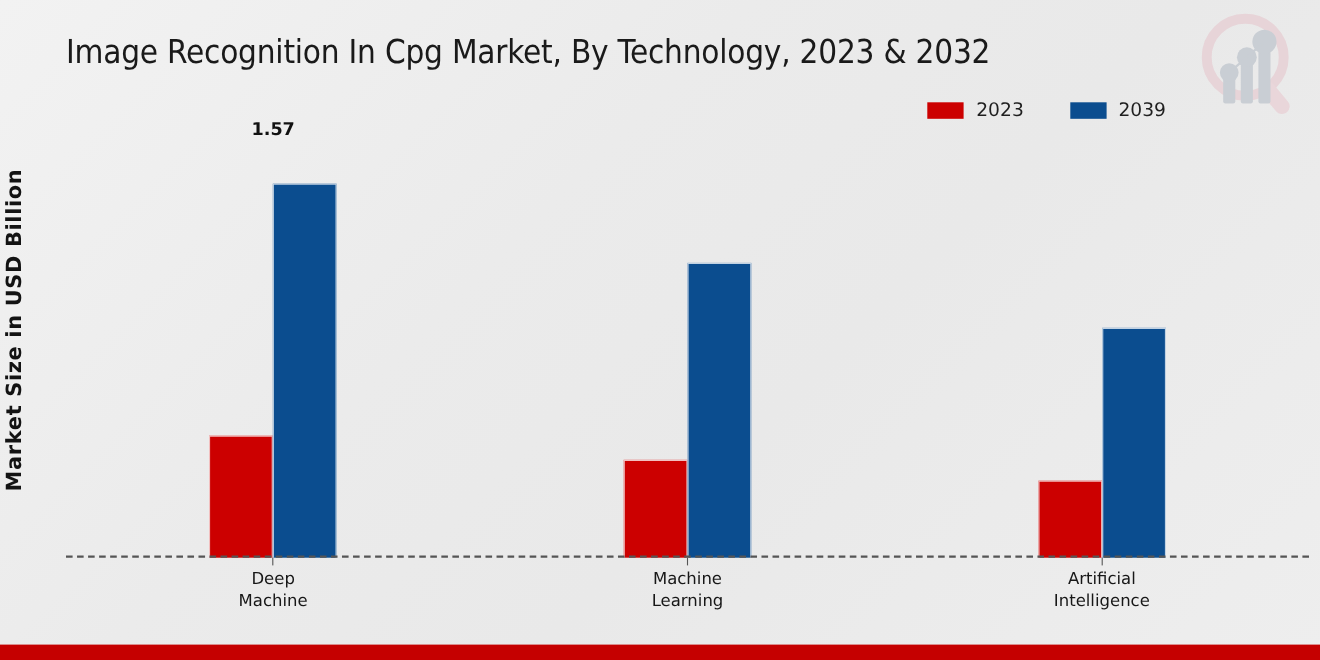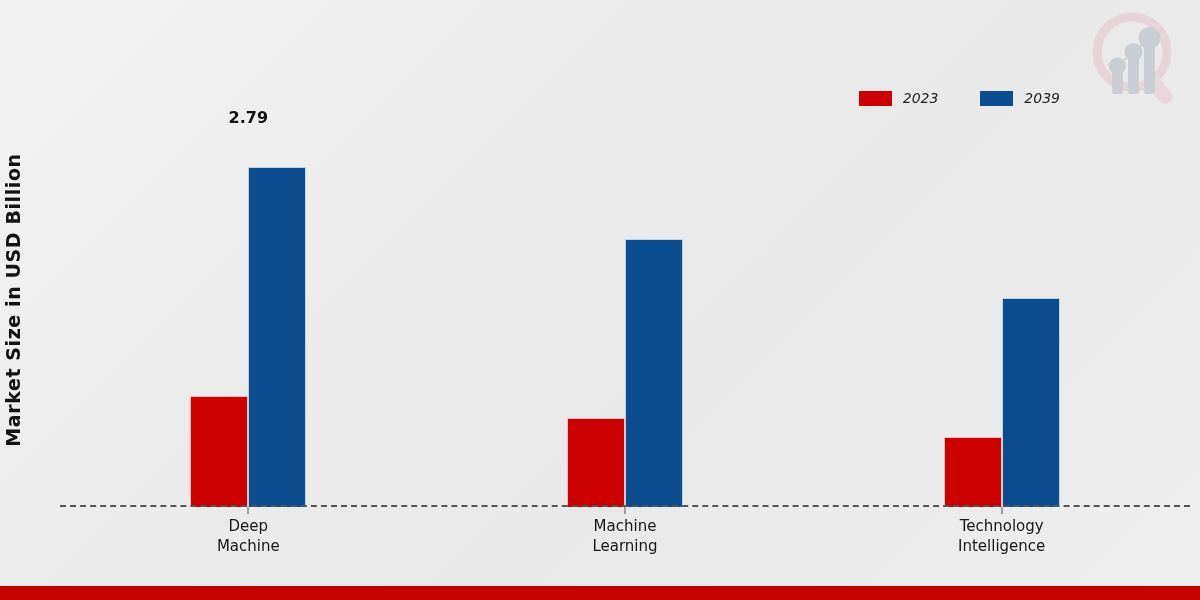--- a/index.html
+++ b/index.html
@@ -60,23 +60,22 @@
     display: flex;
     align-items: center;
     gap: 11px;
   }
   .legend-swatch {
     width: 33px;
     height: 15px;
     display: block;
   }
   .legend-label {
-    font-size: 14px;
+    font-size: 17px;
     color: #1f1f1f;
-    font-style: italic;
   }
 
   
   .y-axis-title {
     position: absolute;
     left: 2px;
     top: 50%;
     transform: translateY(-50%) rotate(180deg);
     writing-mode: vertical-rl;
     font-size: 19px;
@@ -200,20 +199,21 @@
         <circle cx="37.5" cy="62" r="8.5"></circle>
         <circle cx="53.5" cy="48" r="9"></circle>
         <circle cx="69.5" cy="34" r="11"></circle>
       </g>
       <g stroke="#c9ced4" stroke-width="2" fill="none">
         <path d="M37.5 62 L53.5 48 L69.5 34"></path>
       </g>
     </svg>
   </div>
 
+  <div class="chart-title">Image Recognition In Cpg Market, By Technology, 2023 &amp; 2032</div>
 
   <div class="legend">
     <div class="legend-item">
       <span class="legend-swatch" style="background:#cc0000;"></span>
       <span class="legend-label">2023</span>
     </div>
     <div class="legend-item">
       <span class="legend-swatch" style="background:#0b4d8f;"></span>
       <span class="legend-label">2039</span>
     </div>
@@ -221,21 +221,21 @@
 
   <div class="y-axis-title">Market Size in USD Billion</div>
 
   <div class="plot-area">
 
     <div class="groups">
 
       <div class="bar-group">
         <div class="bars">
           <span class="bar" style="background: rgb(204, 0, 0); height: 29.3458%;">
-            <span class="bar-value">2.79</span>
+            <span class="bar-value">1.57</span>
           </span>
           <span class="bar" style="background: rgb(11, 77, 143); height: 90.0935%;"></span>
         </div>
         <span class="tick"></span>
         <div class="cat-label">Deep
 Machine</div>
       </div>
 
 
       <div class="bar-group">
@@ -251,21 +251,21 @@
       </div>
 
       <div class="bar-group">
         <div class="bars">
           <span class="bar" style="background: rgb(204, 0, 0); height: 18.6916%;">
             <span class="bar-value"></span>
           </span>
           <span class="bar" style="background: rgb(11, 77, 143); height: 55.3271%;"></span>
         </div>
         <span class="tick"></span>
-        <div class="cat-label">Technology
+        <div class="cat-label">Artificial
 Intelligence</div>
       </div>
 
     </div>
 
     <div class="baseline"></div>
   </div>
 
   <div class="bottom-stripe" style="background: rgb(197, 0, 0);"></div>
 </div>

